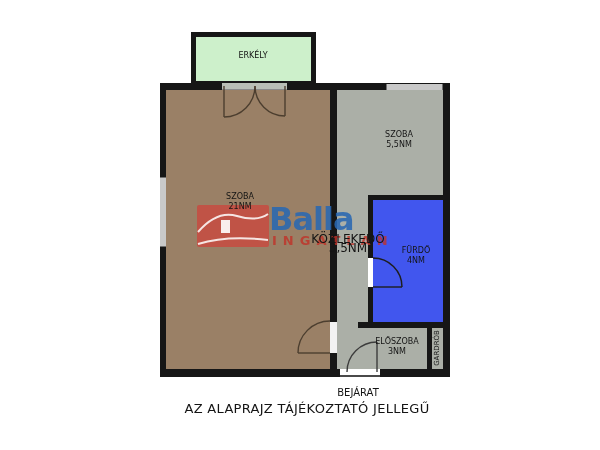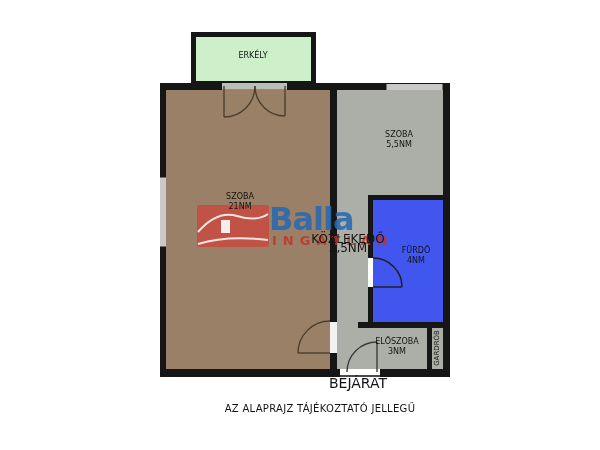--- a/index.html
+++ b/index.html
@@ -38,22 +38,22 @@
   
   .lbl{z-index:7;color:#141414;font-size:8px;line-height:10px;text-align:center;
        transform:translateX(-50%);white-space:nowrap;}
   #lbl-erkely{left:253px;top:51px;}
   #lbl-szoba{left:240px;top:192px;}
   #lbl-konyha{left:399px;top:130px;}
   #lbl-kozlekedo{left:348px;top:235px;font-size:12px;line-height:8.5px;}
   #lbl-furdo{left:416px;top:246px;}
   #lbl-eloszoba{left:397px;top:337px;text-align:center;}
   #lbl-gardrob{left:437px;top:348px;transform:translate(-50%,-50%) rotate(-90deg);font-size:7px;}
-  #lbl-bejarat{left:358px;top:378px;font-size:14px;}
-  #lbl-disclaimer{left:320px;top:404px;font-size:10px;letter-spacing:0.3px;}
+  #lbl-bejarat{left:358px;top:388px;font-size:10px;}
+  #lbl-disclaimer{left:307px;top:404px;font-size:13px;letter-spacing:0.3px;}
 </style>
 </head>
 <body>
 
 <div id="canvas">
 
   <div class="abs" id="erkely" style="background-color: rgb(205, 240, 203);"></div>
   <div class="abs" id="fill-szoba" style="background-color: rgb(154, 128, 102);"></div>
   <div class="abs" id="fill-gray" style="background-color: rgb(171, 175, 167);"></div>
   <div class="abs" id="furdo" style="background-color: rgb(65, 86, 238);"></div>

